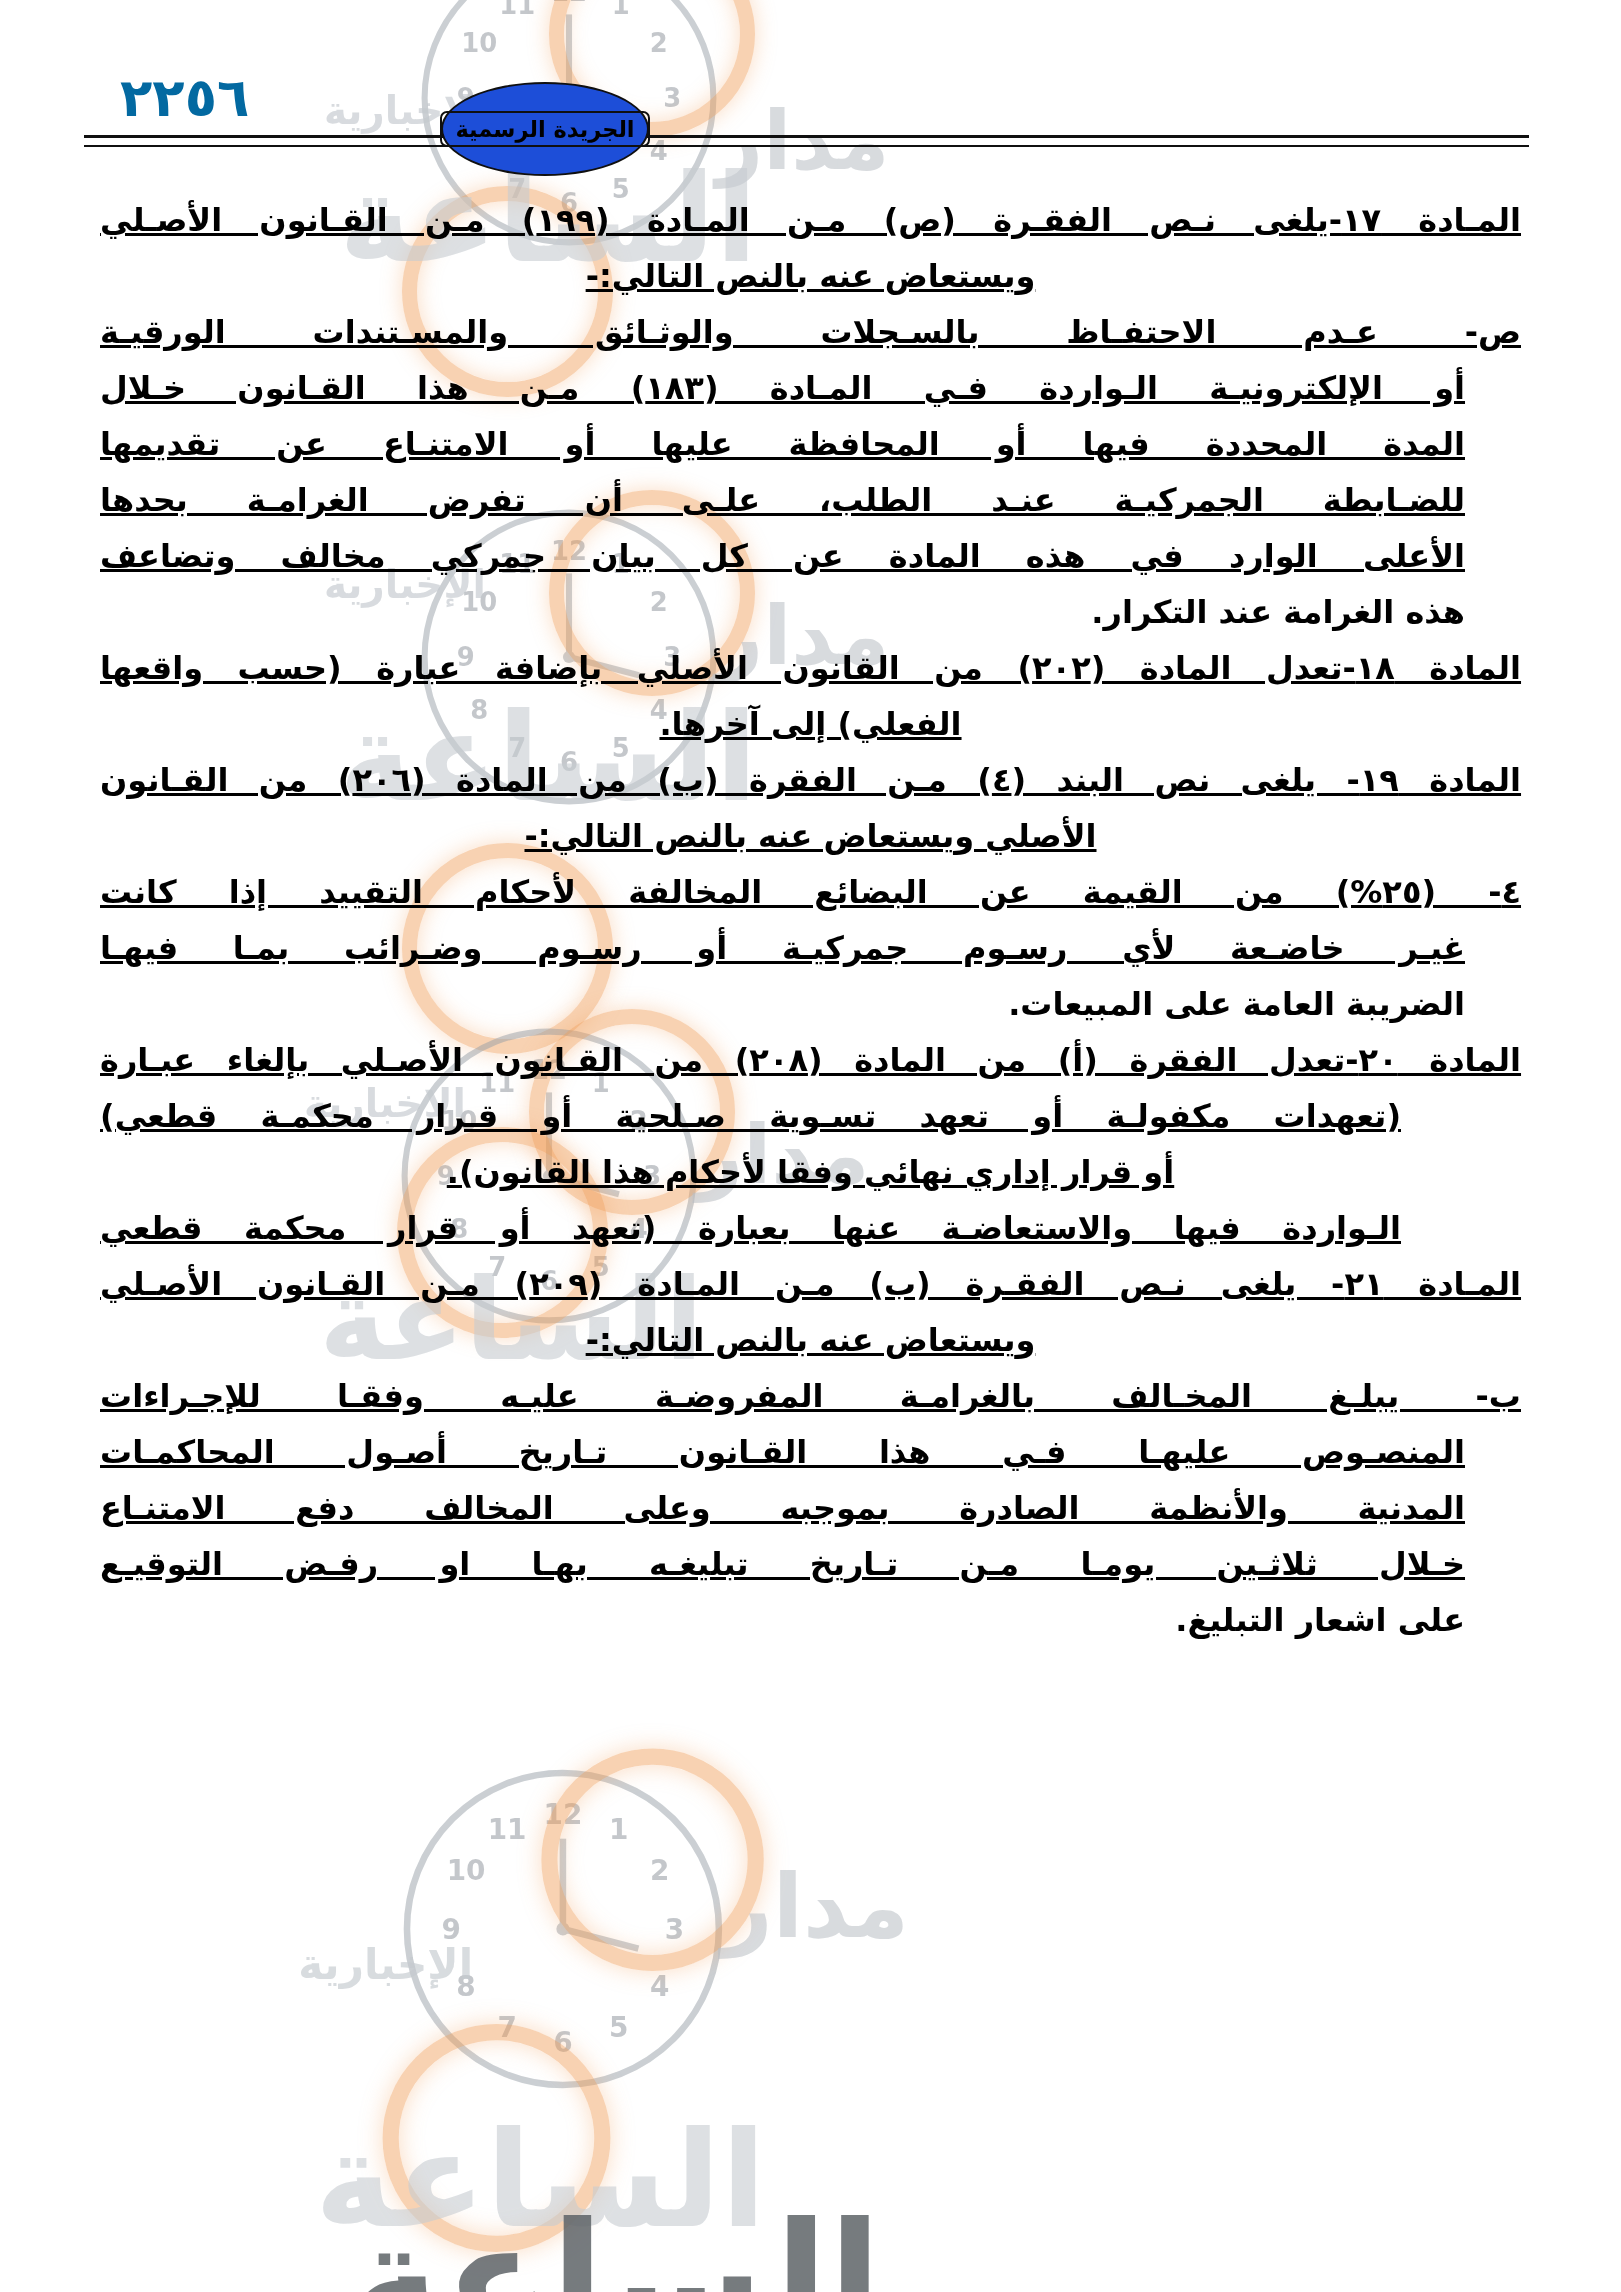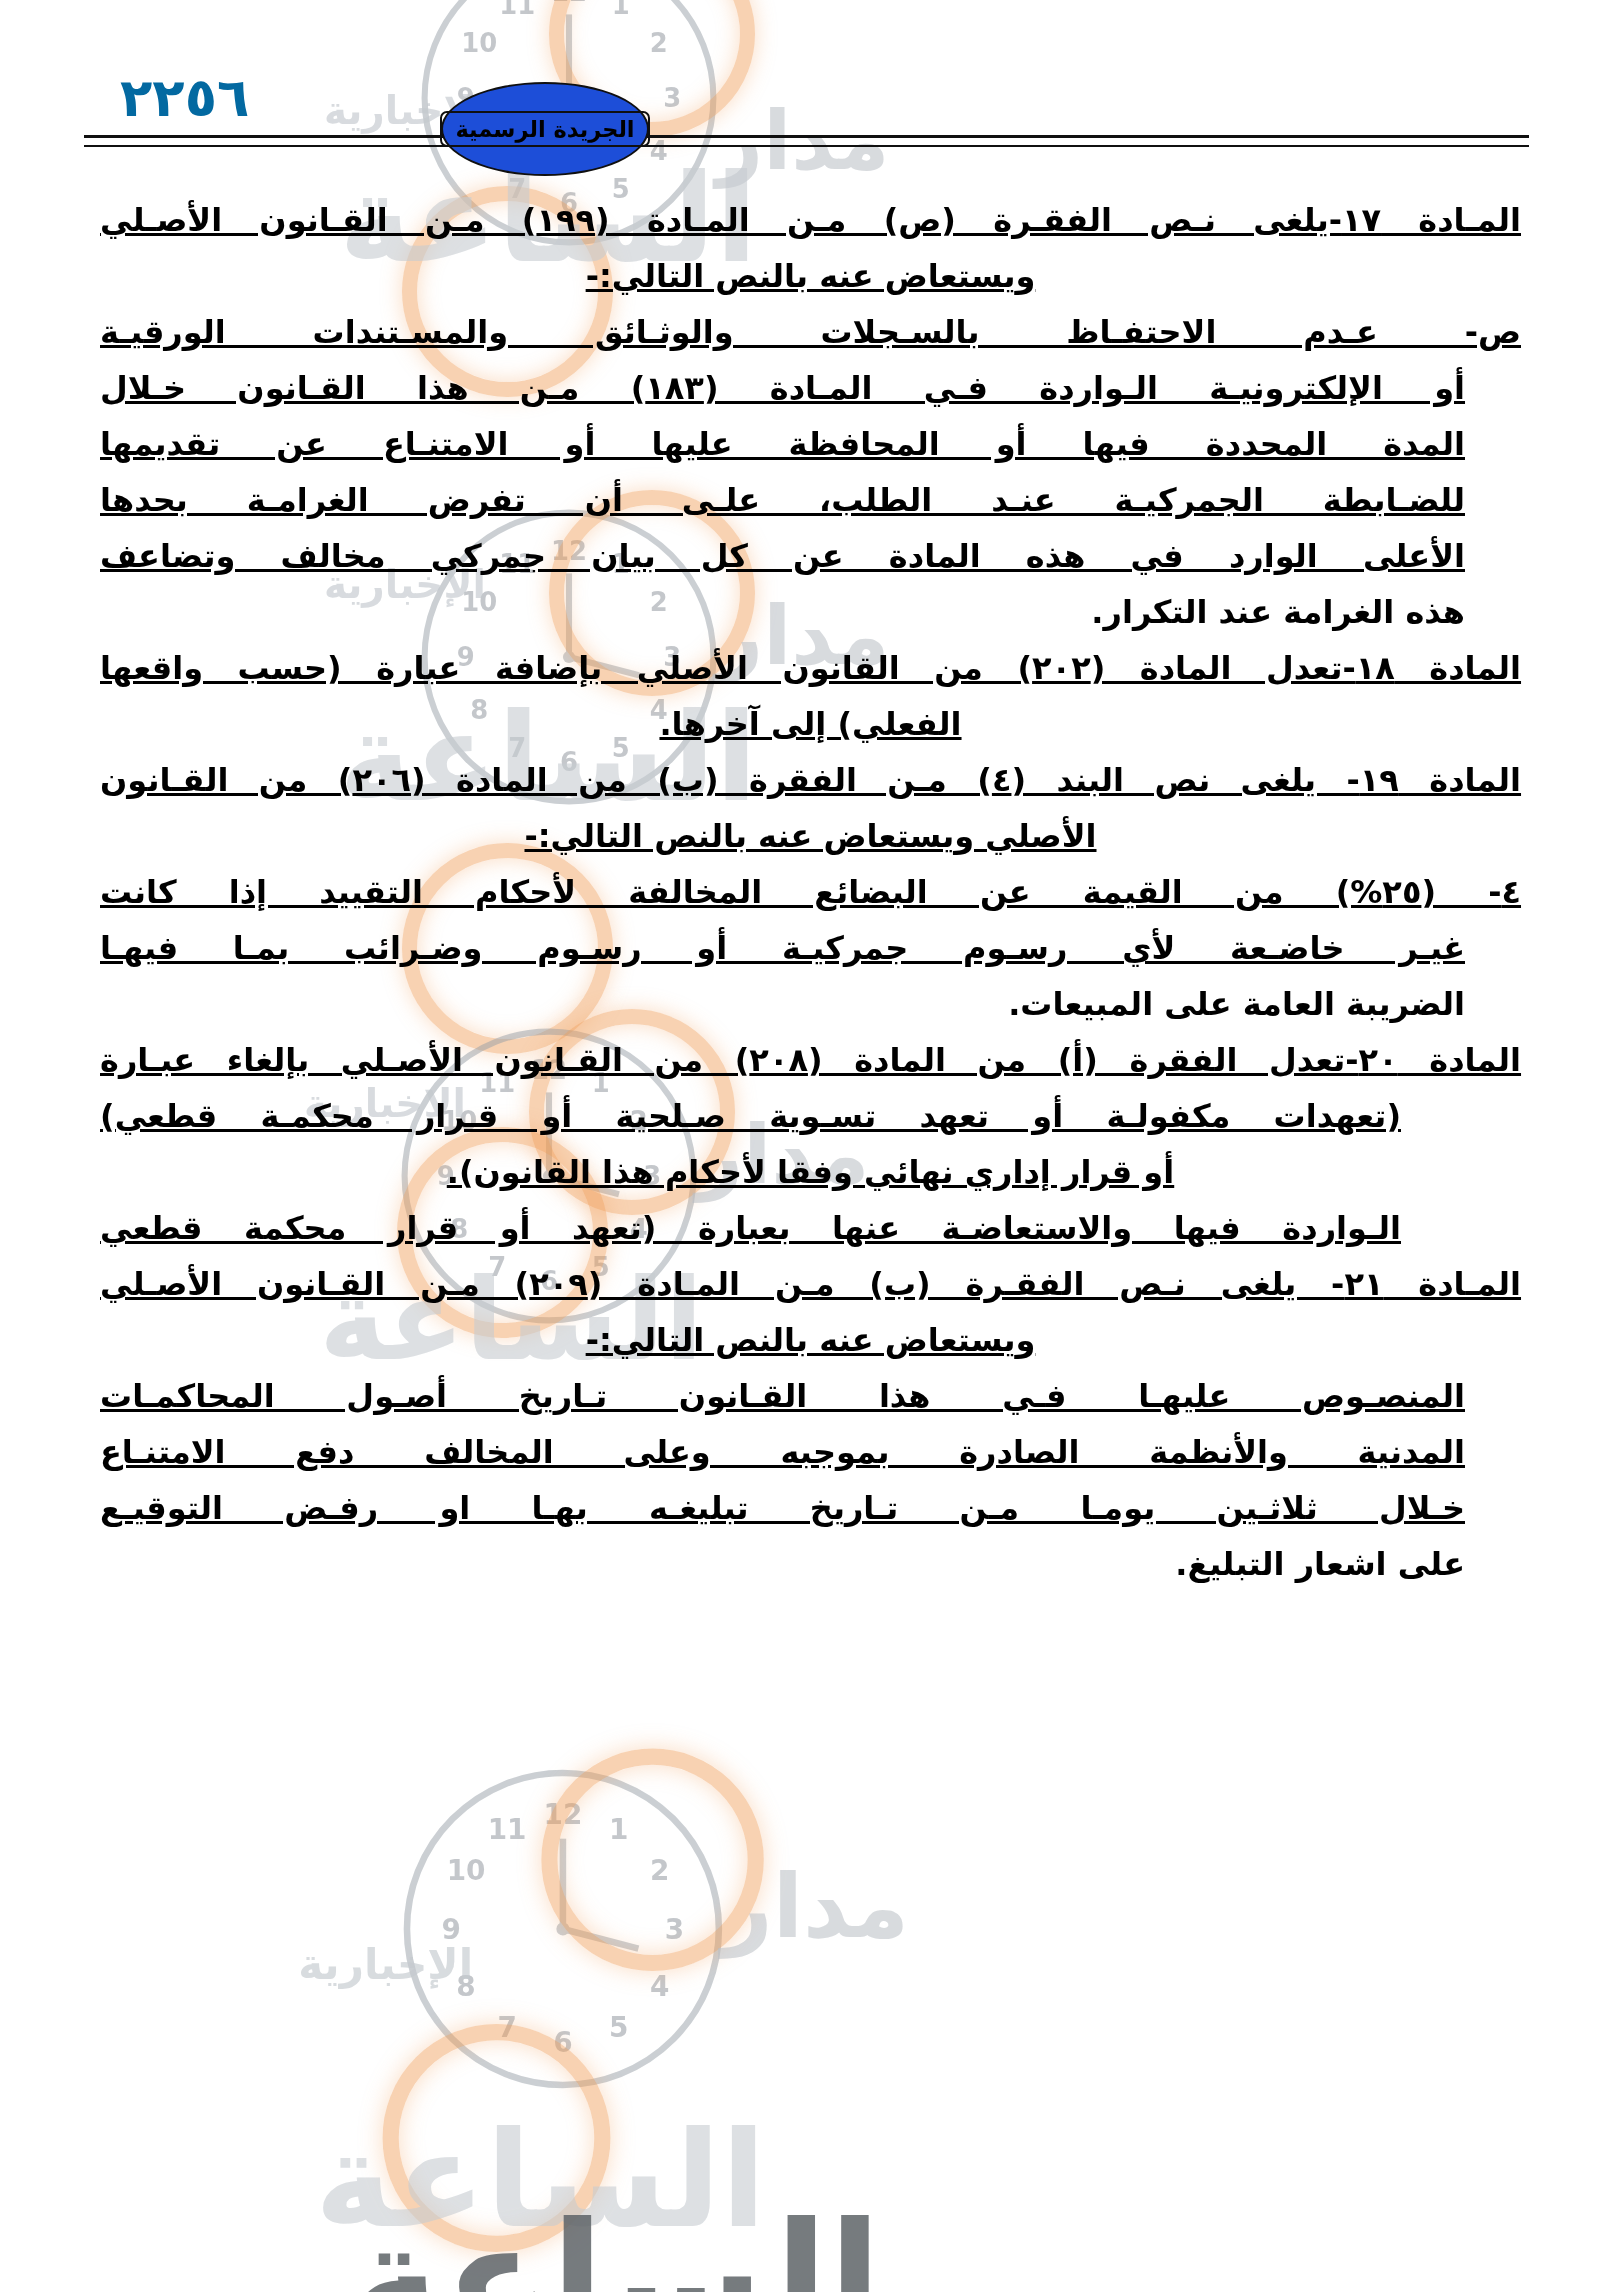--- a/index.html
+++ b/index.html
@@ -218,20 +218,21 @@
     <div class="line center">الأصلي ويستعاض عنه بالنص التالي:-</div>
     <div class="line j">٤- (٢٥%) من القيمة عن البضائع المخالفة لأحكام التقييد إذا كانت</div>
     <div class="line j ind1">غيـر خاضـعة لأي رسـوم جمركيـة أو رسـوم وضـرائب بمـا فيهـا</div>
     <div class="line end ind1">الضريبة العامة على المبيعات.</div>
     <div class="line j">المادة ٢٠-تعدل الفقرة (أ) من المادة (٢٠٨) من القـانون الأصـلي بإلغاء عبـارة</div>
     <div class="line j ind2">(تعهدات مكفولـة أو تعهد تسـوية صـلحية أو قـرار محكمـة قطعي)</div>
     <div class="line center">أو قرار إداري نهائي وفقا لأحكام هذا القانون).</div>
     <div class="line j ind2">الـواردة فيها والاستعاضـة عنها بعبارة (تعهد أو قرار محكمة قطعي</div>
     <div class="line j">المـادة ٢١- يلغى نـص الفقـرة (ب) مـن المـادة (٢٠٩) مـن القـانون الأصـلي</div>
     <div class="line center">ويستعاض عنه بالنص التالي:-</div>
+    <div class="line j">ب- يبلـغ المخـالف بالغرامـة المفروضـة عليـه وفقـا للإجـراءات</div>
     <div class="line j ind1">المنصـوص عليهـا فـي هذا القـانون تـاريخ أصـول المحاكمـات</div>
     <div class="line j ind1">المدنية والأنظمة الصادرة بموجبه وعلى المخالف دفع الامتنـاع</div>
     <div class="line j ind1">خـلال ثلاثـين يومـا مـن تـاريخ تبليغـه بهـا او رفـض التوقيـع</div>
     <div class="line end ind1">على اشعار التبليغ.</div>
   </main>
 
 </div>
 
 
 </body></html>

